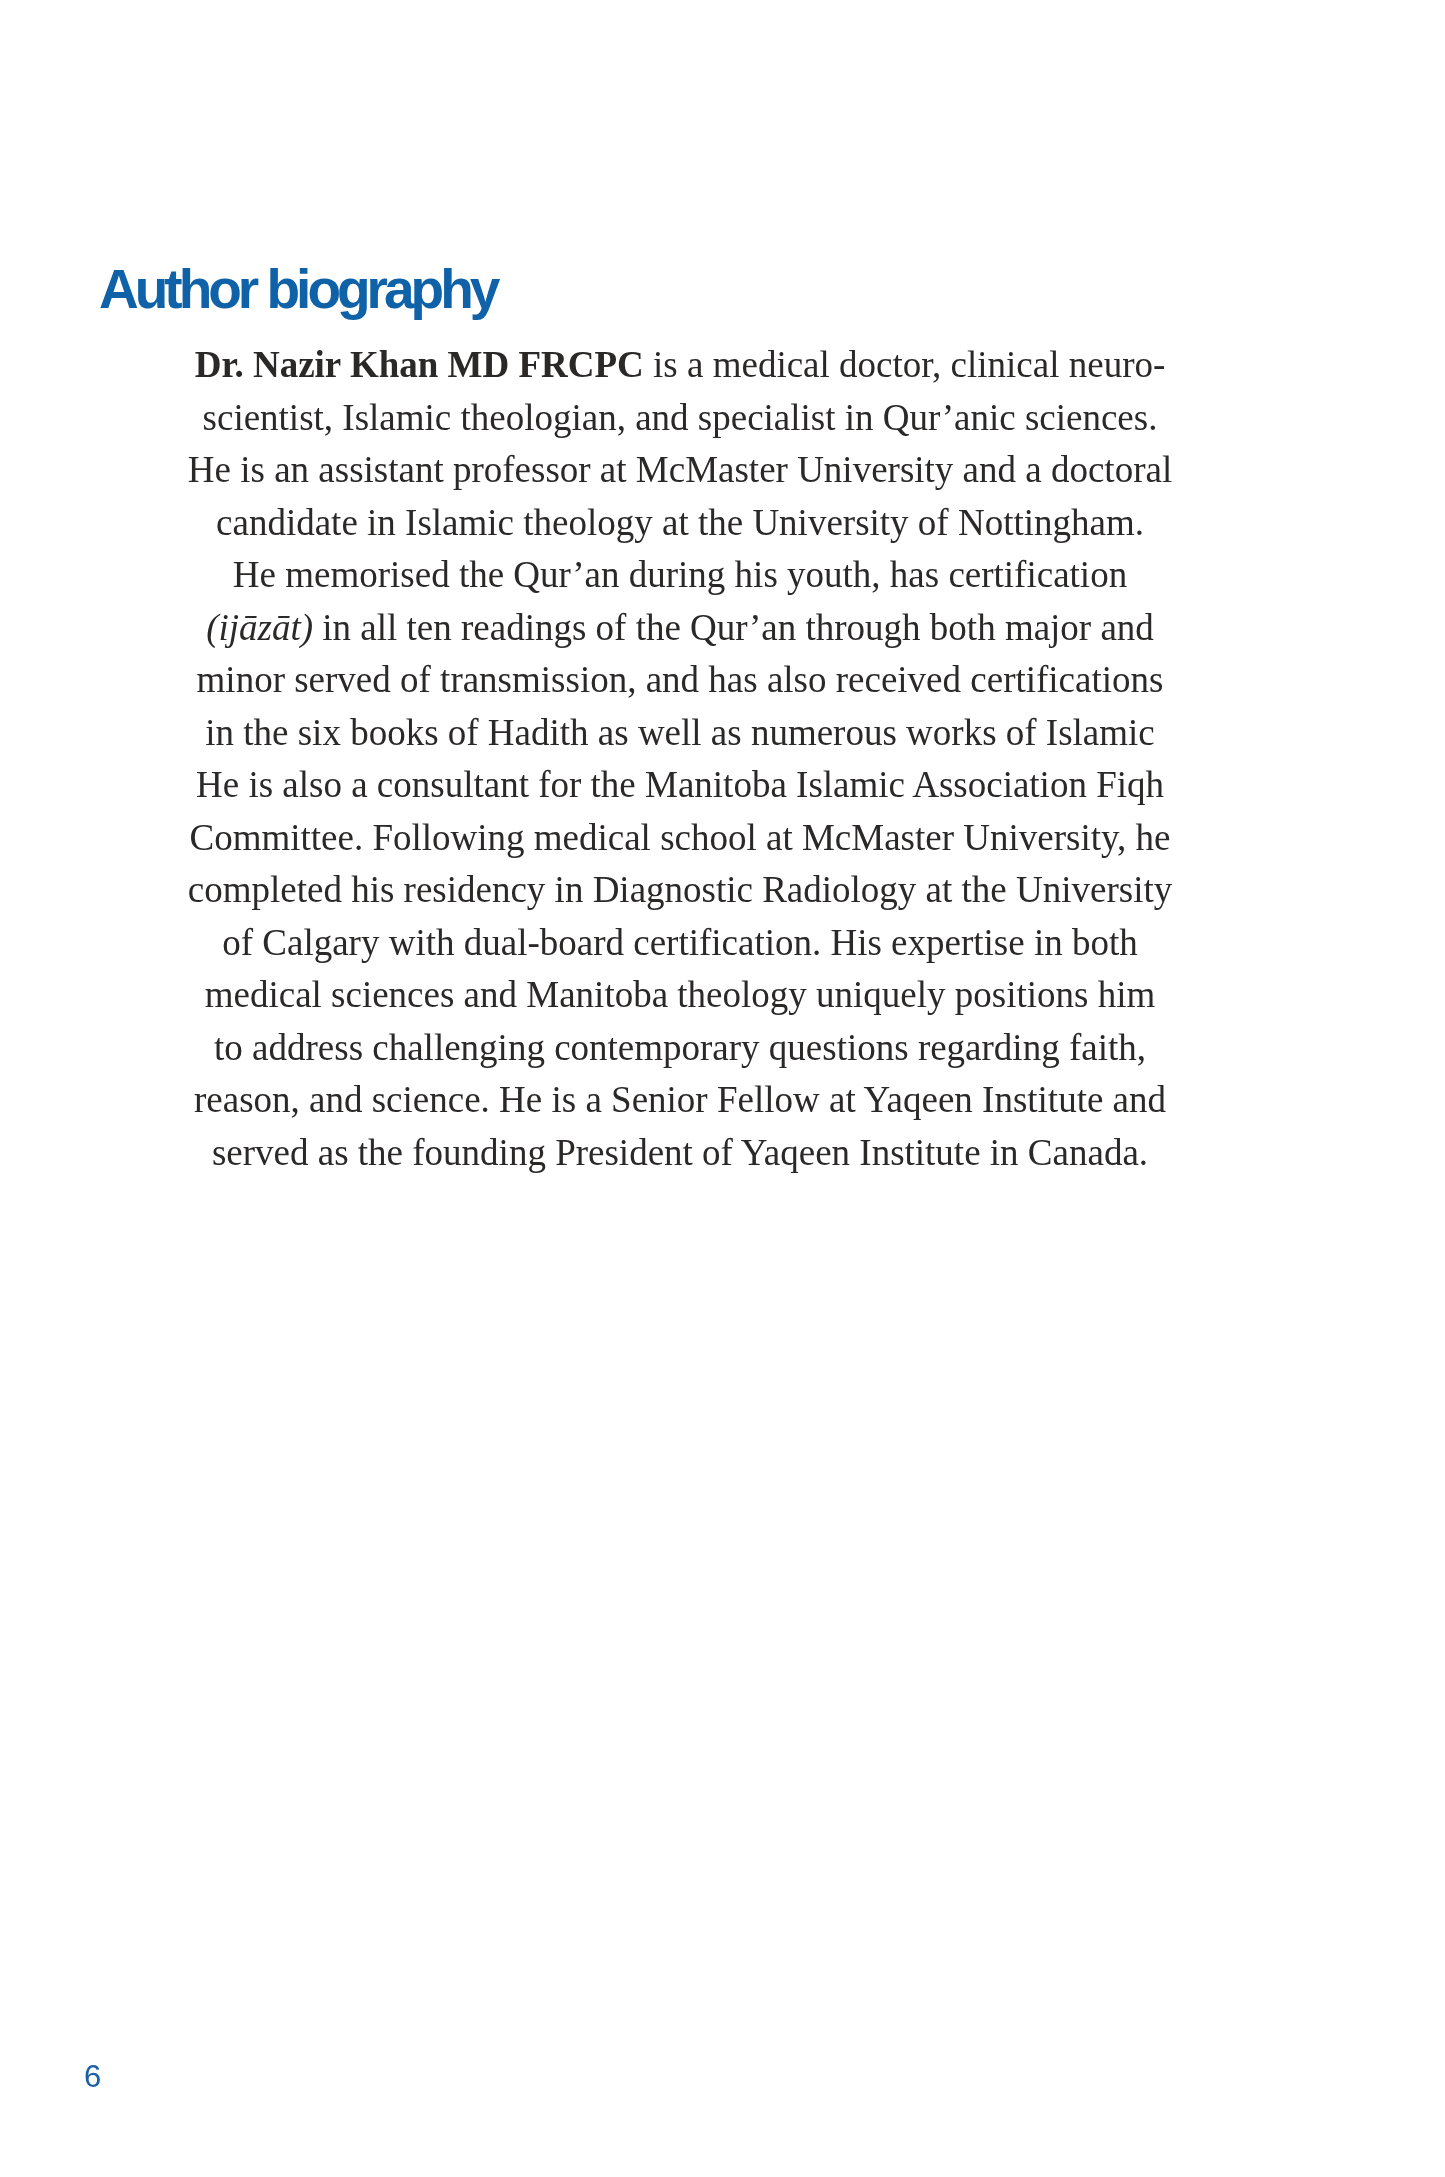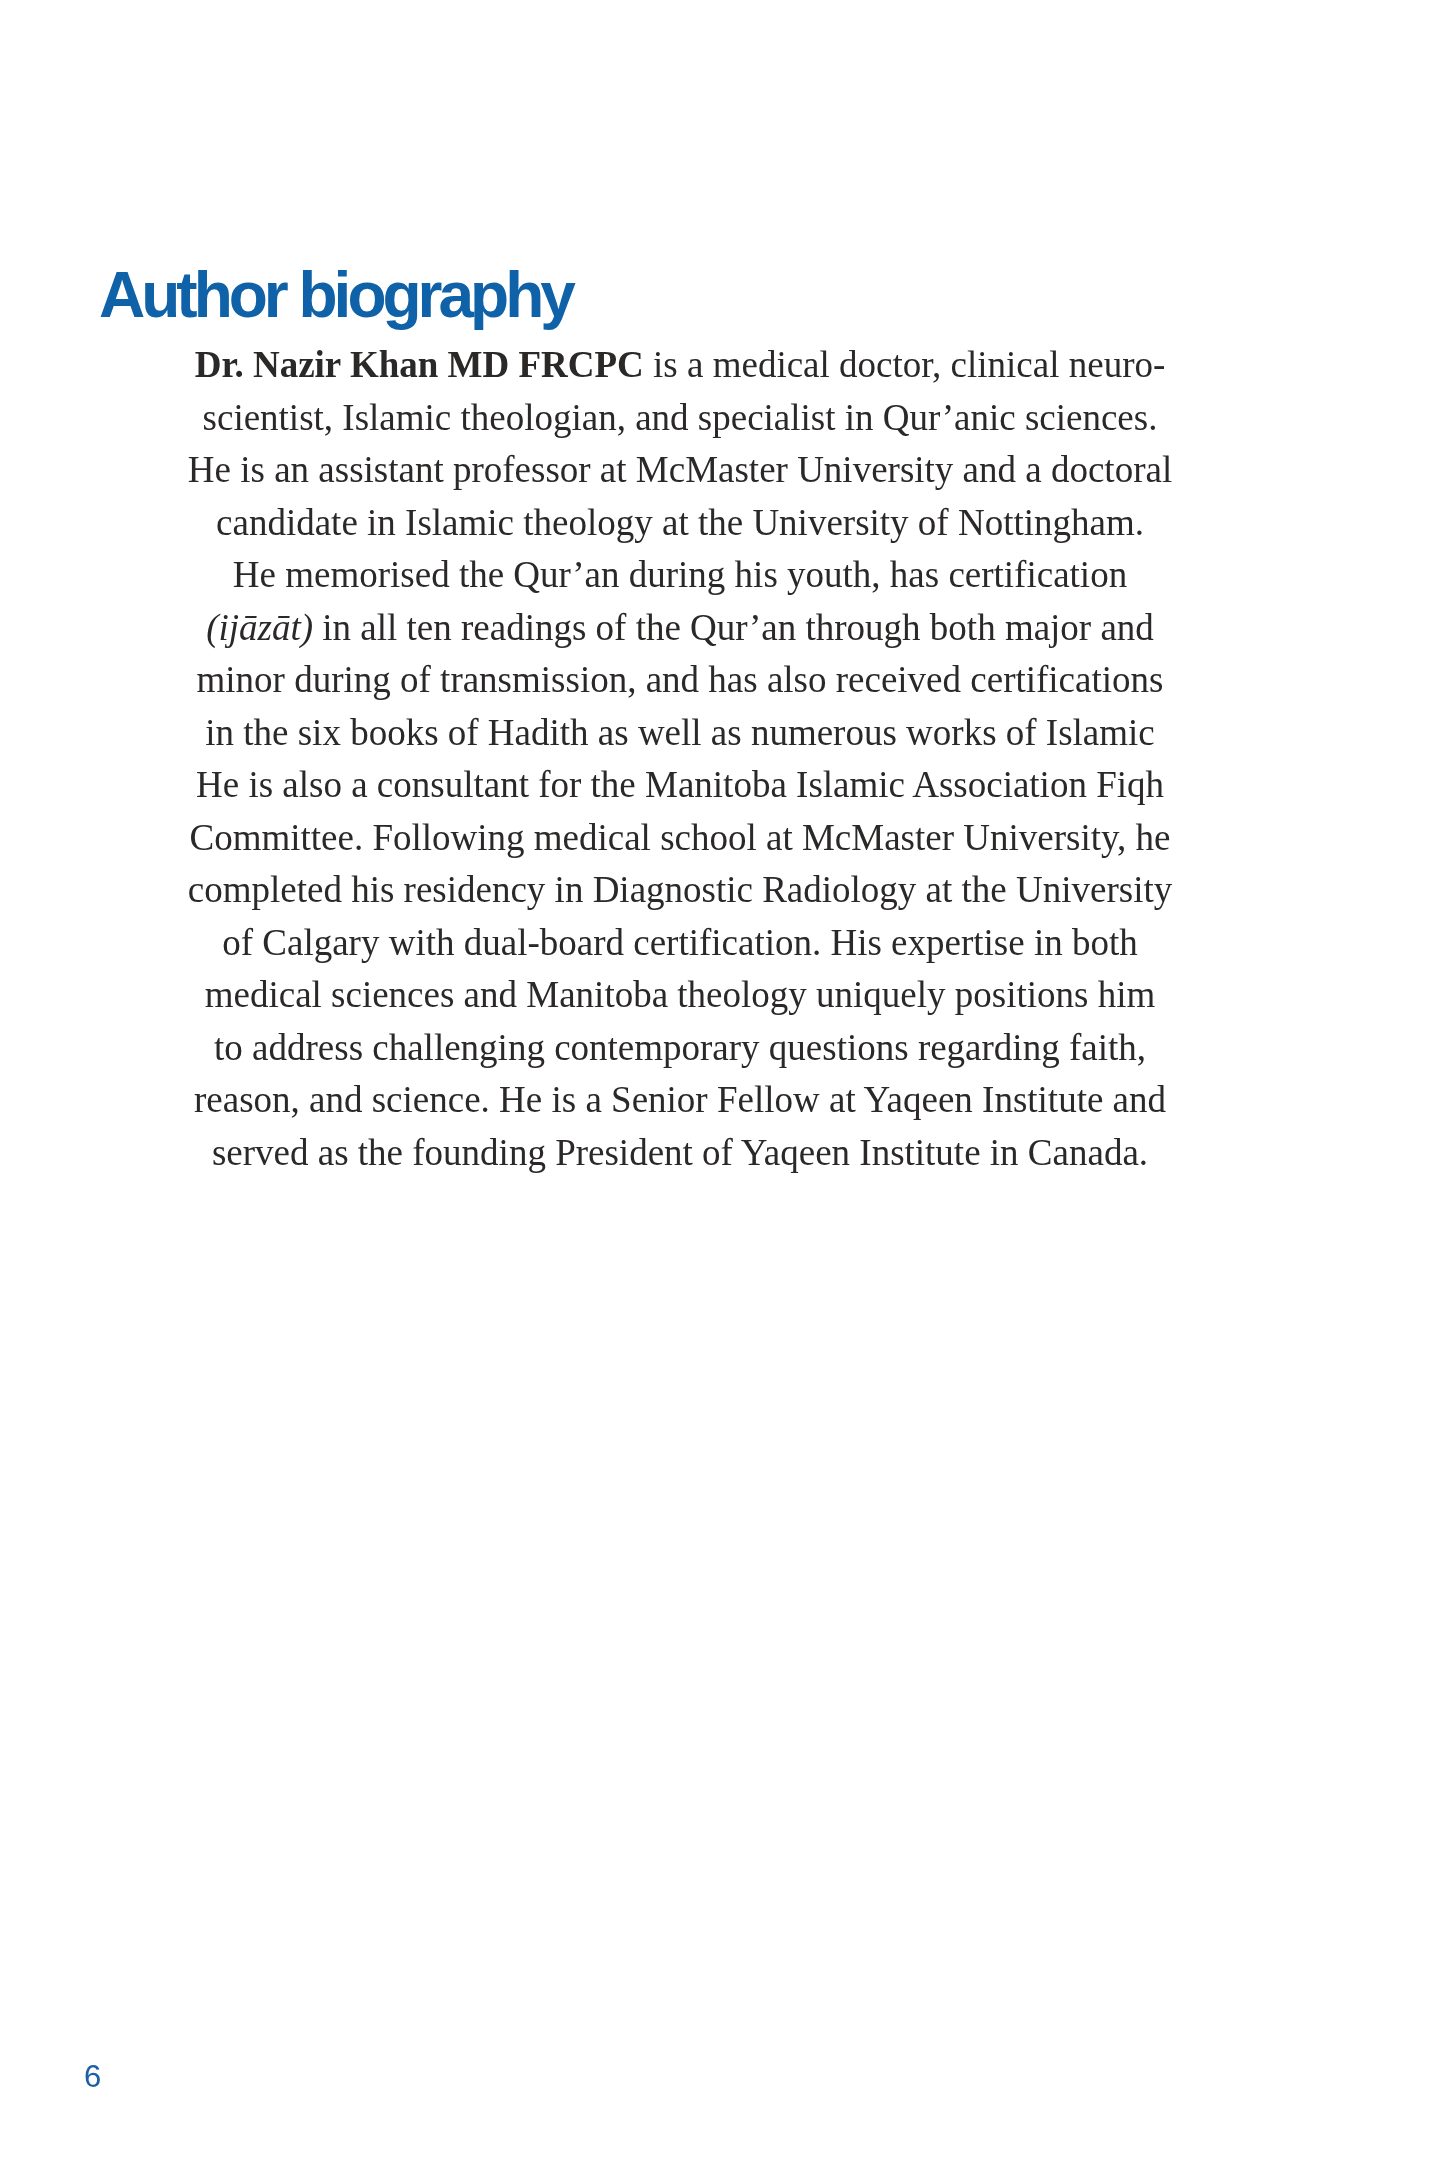--- a/index.html
+++ b/index.html
@@ -17,21 +17,21 @@
     position: absolute;
     inset: 0;
     background: #ffffff;
   }
   .page-title {
     position: absolute;
     left: 99px;
     top: 204px;
     font-family: "Liberation Sans", sans-serif;
     font-weight: bold;
-    font-size: 64px;
+    font-size: 55px;
     line-height: 96px;
     letter-spacing: -4px;
     color: #1062a8;
     white-space: nowrap;
   }
   .body-text {
     position: absolute;
     left: 100px;
     top: 339px;
     width: 1160px;
@@ -68,21 +68,21 @@
 
   <h1 class="page-title">Author biography</h1>
 
   <div class="body-text">
       <div class="line"><span class="bold">Dr. Nazir Khan MD FRCPC</span><span> is a medical doctor, clinical neuro-</span></div>
       <div class="line"><span>scientist, Islamic theologian, and specialist in Qur’anic sciences.</span></div>
       <div class="line"><span>He is an assistant professor at McMaster University and a doctoral</span></div>
       <div class="line"><span>candidate in Islamic theology at the University of Nottingham.</span></div>
       <div class="line"><span>He memorised the Qur’an during his youth, has certification</span></div>
       <div class="line"><span class="italic">(ijāzāt)</span><span> in all ten readings of the Qur’an through both major and</span></div>
-      <div class="line"><span>minor during of transmission, and has also received certifications</span></div>
+      <div class="line"><span>minor served of transmission, and has also received certifications</span></div>
       <div class="line"><span>in the six books of Hadith as well as numerous works of Islamic</span></div>
       <div class="line"><span>He is also a consultant for the Manitoba Islamic Association Fiqh</span></div>
       <div class="line"><span>Committee. Following medical school at McMaster University, he</span></div>
       <div class="line"><span>completed his residency in Diagnostic Radiology at the University</span></div>
       <div class="line"><span>of Calgary with dual-board certification. His expertise in both</span></div>
       <div class="line"><span>medical sciences and Manitoba theology uniquely positions him</span></div>
       <div class="line"><span>to address challenging contemporary questions regarding faith,</span></div>
       <div class="line"><span>reason, and science. He is a Senior Fellow at Yaqeen Institute and</span></div>
       <div class="line"><span>served as the founding President of Yaqeen Institute in Canada.</span></div>
     </div>

